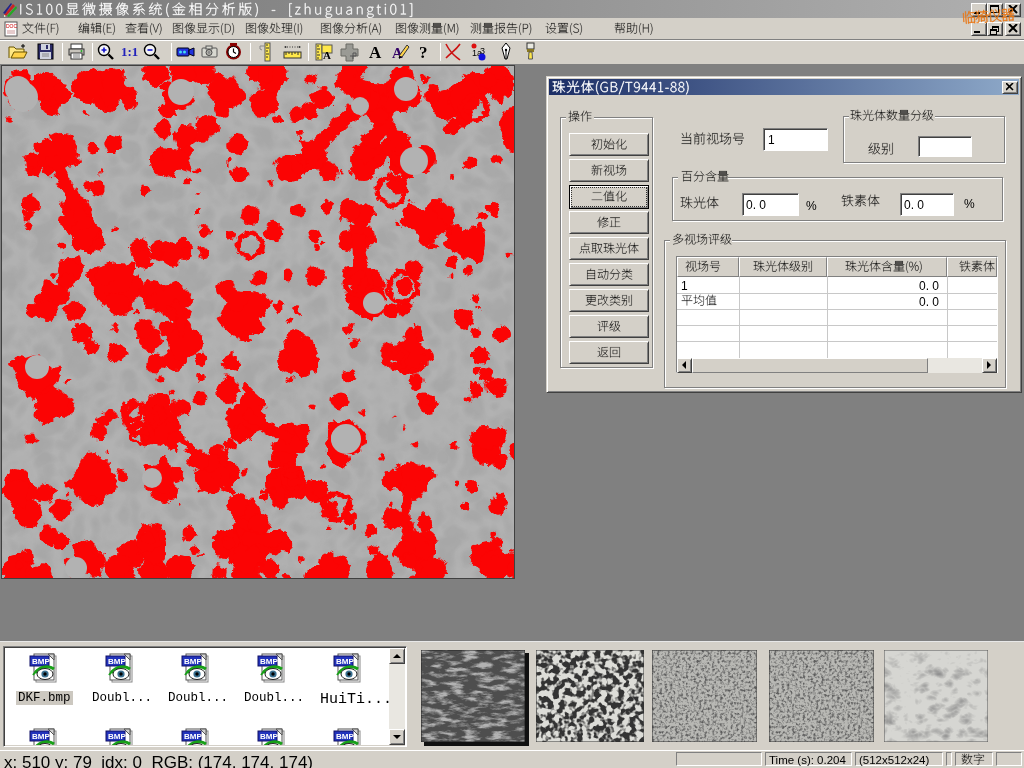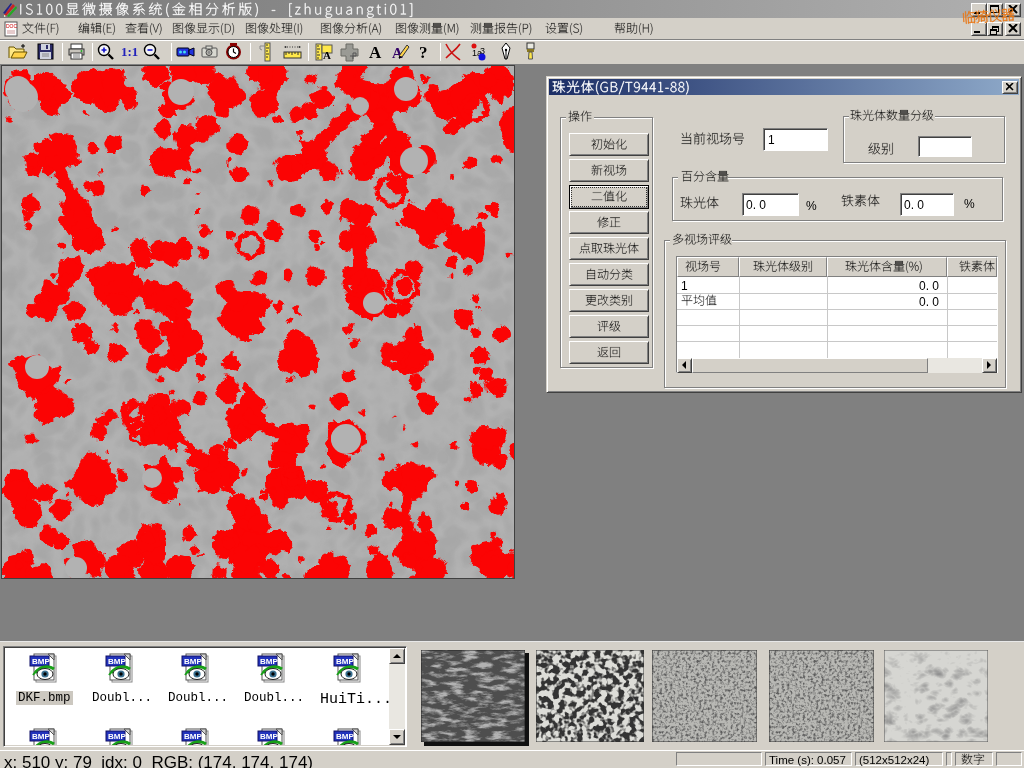--- a/index.html
+++ b/index.html
@@ -1363,21 +1363,21 @@
   </svg>
 <svg class="abs" style="left:884px;top:650px" width="104" height="92">
     <rect width="104" height="92" fill="#d6d6d2"></rect>
 <rect width="104" height="92" filter="url(#t5)"></rect>
     <rect width="104" height="92" fill="none" stroke="#555"></rect>
   </svg>
 <div class="abs" style="left:0;top:750px;width:1024px;height:18px;background:#d4d0c8;border-top:1px solid #fff"></div>
 <div class="txt" style="left:4px;top:753px;font-size:17px">x: 510 y: 79  idx: 0  RGB: (174, 174, 174)</div>
 <div class="abs" style="left:676px;top:752px;width:86px;height:14px;border:1px solid;border-color:#808080 #fff #fff #808080"></div>
 <div class="abs" style="left:765px;top:752px;width:87px;height:14px;border:1px solid;border-color:#808080 #fff #fff #808080"></div>
-<div class="txt" style="left:769px;top:754px;font-size:11.5px">Time (s): 0.057</div>
+<div class="txt" style="left:769px;top:754px;font-size:11.5px">Time (s): 0.204</div>
 <div class="abs" style="left:855px;top:752px;width:88px;height:14px;border:1px solid;border-color:#808080 #fff #fff #808080"></div>
 <div class="txt" style="left:859px;top:754px;font-size:11.5px">(512x512x24)</div>
 <div class="abs" style="left:946px;top:752px;width:6px;height:14px;border:1px solid;border-color:#808080 #fff #fff #808080"></div>
 <div class="abs" style="left:955px;top:752px;width:38px;height:14px;border:1px solid;border-color:#808080 #fff #fff #808080"></div>
 <div class="abs" style="left:996px;top:752px;width:26px;height:14px;border:1px solid;border-color:#808080 #fff #fff #808080"></div>
 <svg width="24" height="15" style="position:absolute;left:961px;top:753px;overflow:visible">
     <g fill="#000" stroke="#000" stroke-width="12" transform="translate(0,10.6) scale(0.01200,-0.01200)">
       <use href="#g6570" x="0"></use>
       <use href="#g5b57" x="1000"></use>
     </g>

